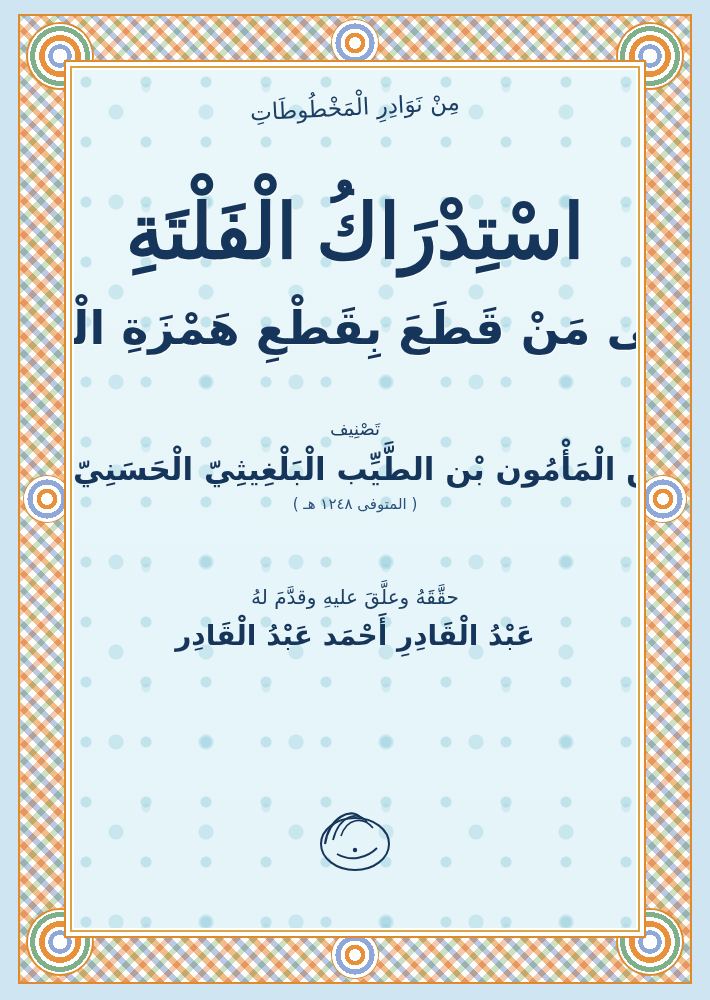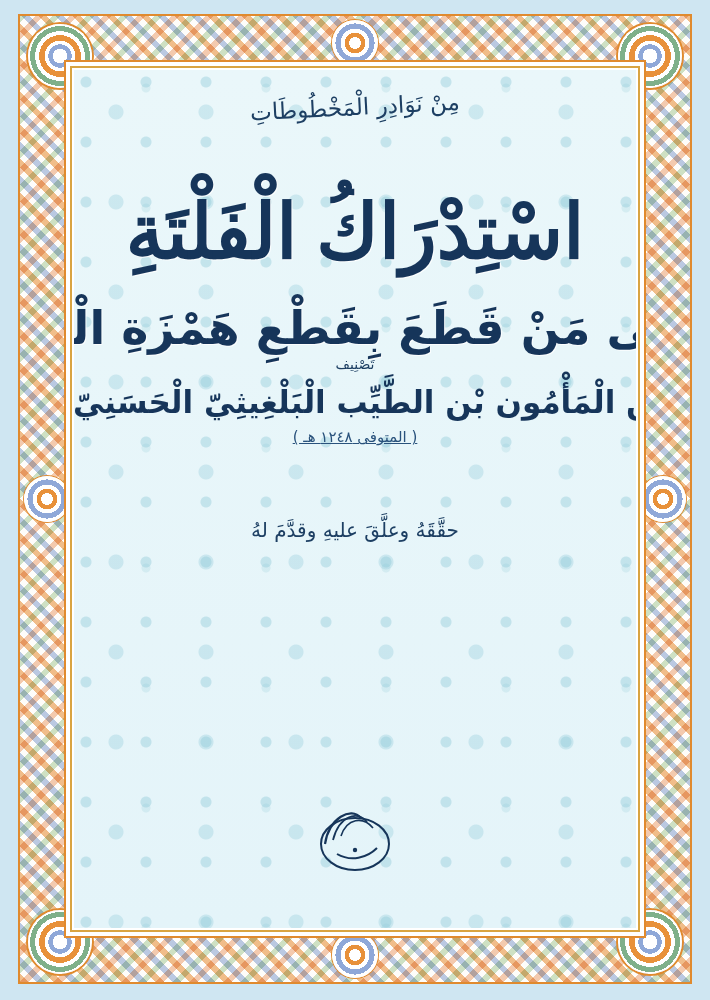--- a/index.html
+++ b/index.html
@@ -172,37 +172,37 @@
     font-family: "DejaVu Sans", sans-serif;
     font-size: 46px;
     font-weight: bold;
     color: #16355a;
     line-height: 1.2;
     white-space: nowrap;
     text-shadow: 1px 1px 0 rgba(255,255,255,0.8);
   }
 
   .label-small {
-    font-size: 14px;
+    margin-top: 62px;
+    font-size: 18px;
     color: #1d3f63;
   }
 
   .author-name {
     margin-top: 12px;
     font-size: 31px;
     font-weight: bold;
     color: #16355a;
     white-space: nowrap;
   }
 
   .author-death {
     margin-top: 8px;
     font-size: 15px;
     color: #29527c;
-    text-decoration: underline;
   }
 
   .editor-label {
     margin-top: 72px;
     font-size: 20px;
     color: #1d3f63;
   }
 
   .editor-name {
     margin-top: 10px;
@@ -262,20 +262,21 @@
       <div class="title-sub">عَلَى مَنْ قَطَعَ بِقَطْعِ هَمْزَةِ الْبَتَّةِ</div>
 
       <div class="label-small">تَصْنِيف</div>
 
       <div class="author-name">أَحْمَد بْن الْمَأْمُون بْن الطَّيِّب الْبَلْغِيثِيّ الْحَسَنِيّ الْعَلَوِيّ</div>
 
       <div class="author-death">( المتوفى ١٢٤٨ هـ )</div>
 
       <div class="editor-label">حقَّقَهُ وعلَّقَ عليهِ وقدَّمَ لهُ</div>
 
+      <div class="editor-name">عَبْدُ الْقَادِرِ أَحْمَد عَبْدُ الْقَادِر</div>
 
       <div class="publisher">
         <svg width="96" height="86" viewBox="0 0 96 86" aria-hidden="true">
           <ellipse cx="48" cy="48" rx="34" ry="26" fill="none" stroke="#16355a" stroke-width="2"></ellipse>
           <path d="M18 48 C 22 22, 44 10, 54 22" fill="none" stroke="#16355a" stroke-width="2.2"></path>
           <path d="M26 44 C 32 20, 50 14, 60 26" fill="none" stroke="#16355a" stroke-width="1.8"></path>
           <path d="M34 40 C 40 22, 56 20, 66 32" fill="none" stroke="#16355a" stroke-width="1.6"></path>
           <path d="M30 58 C 44 66, 60 62, 70 52" fill="none" stroke="#16355a" stroke-width="2"></path>
           <circle cx="48" cy="54" r="2.2" fill="#16355a"></circle>
         </svg>

